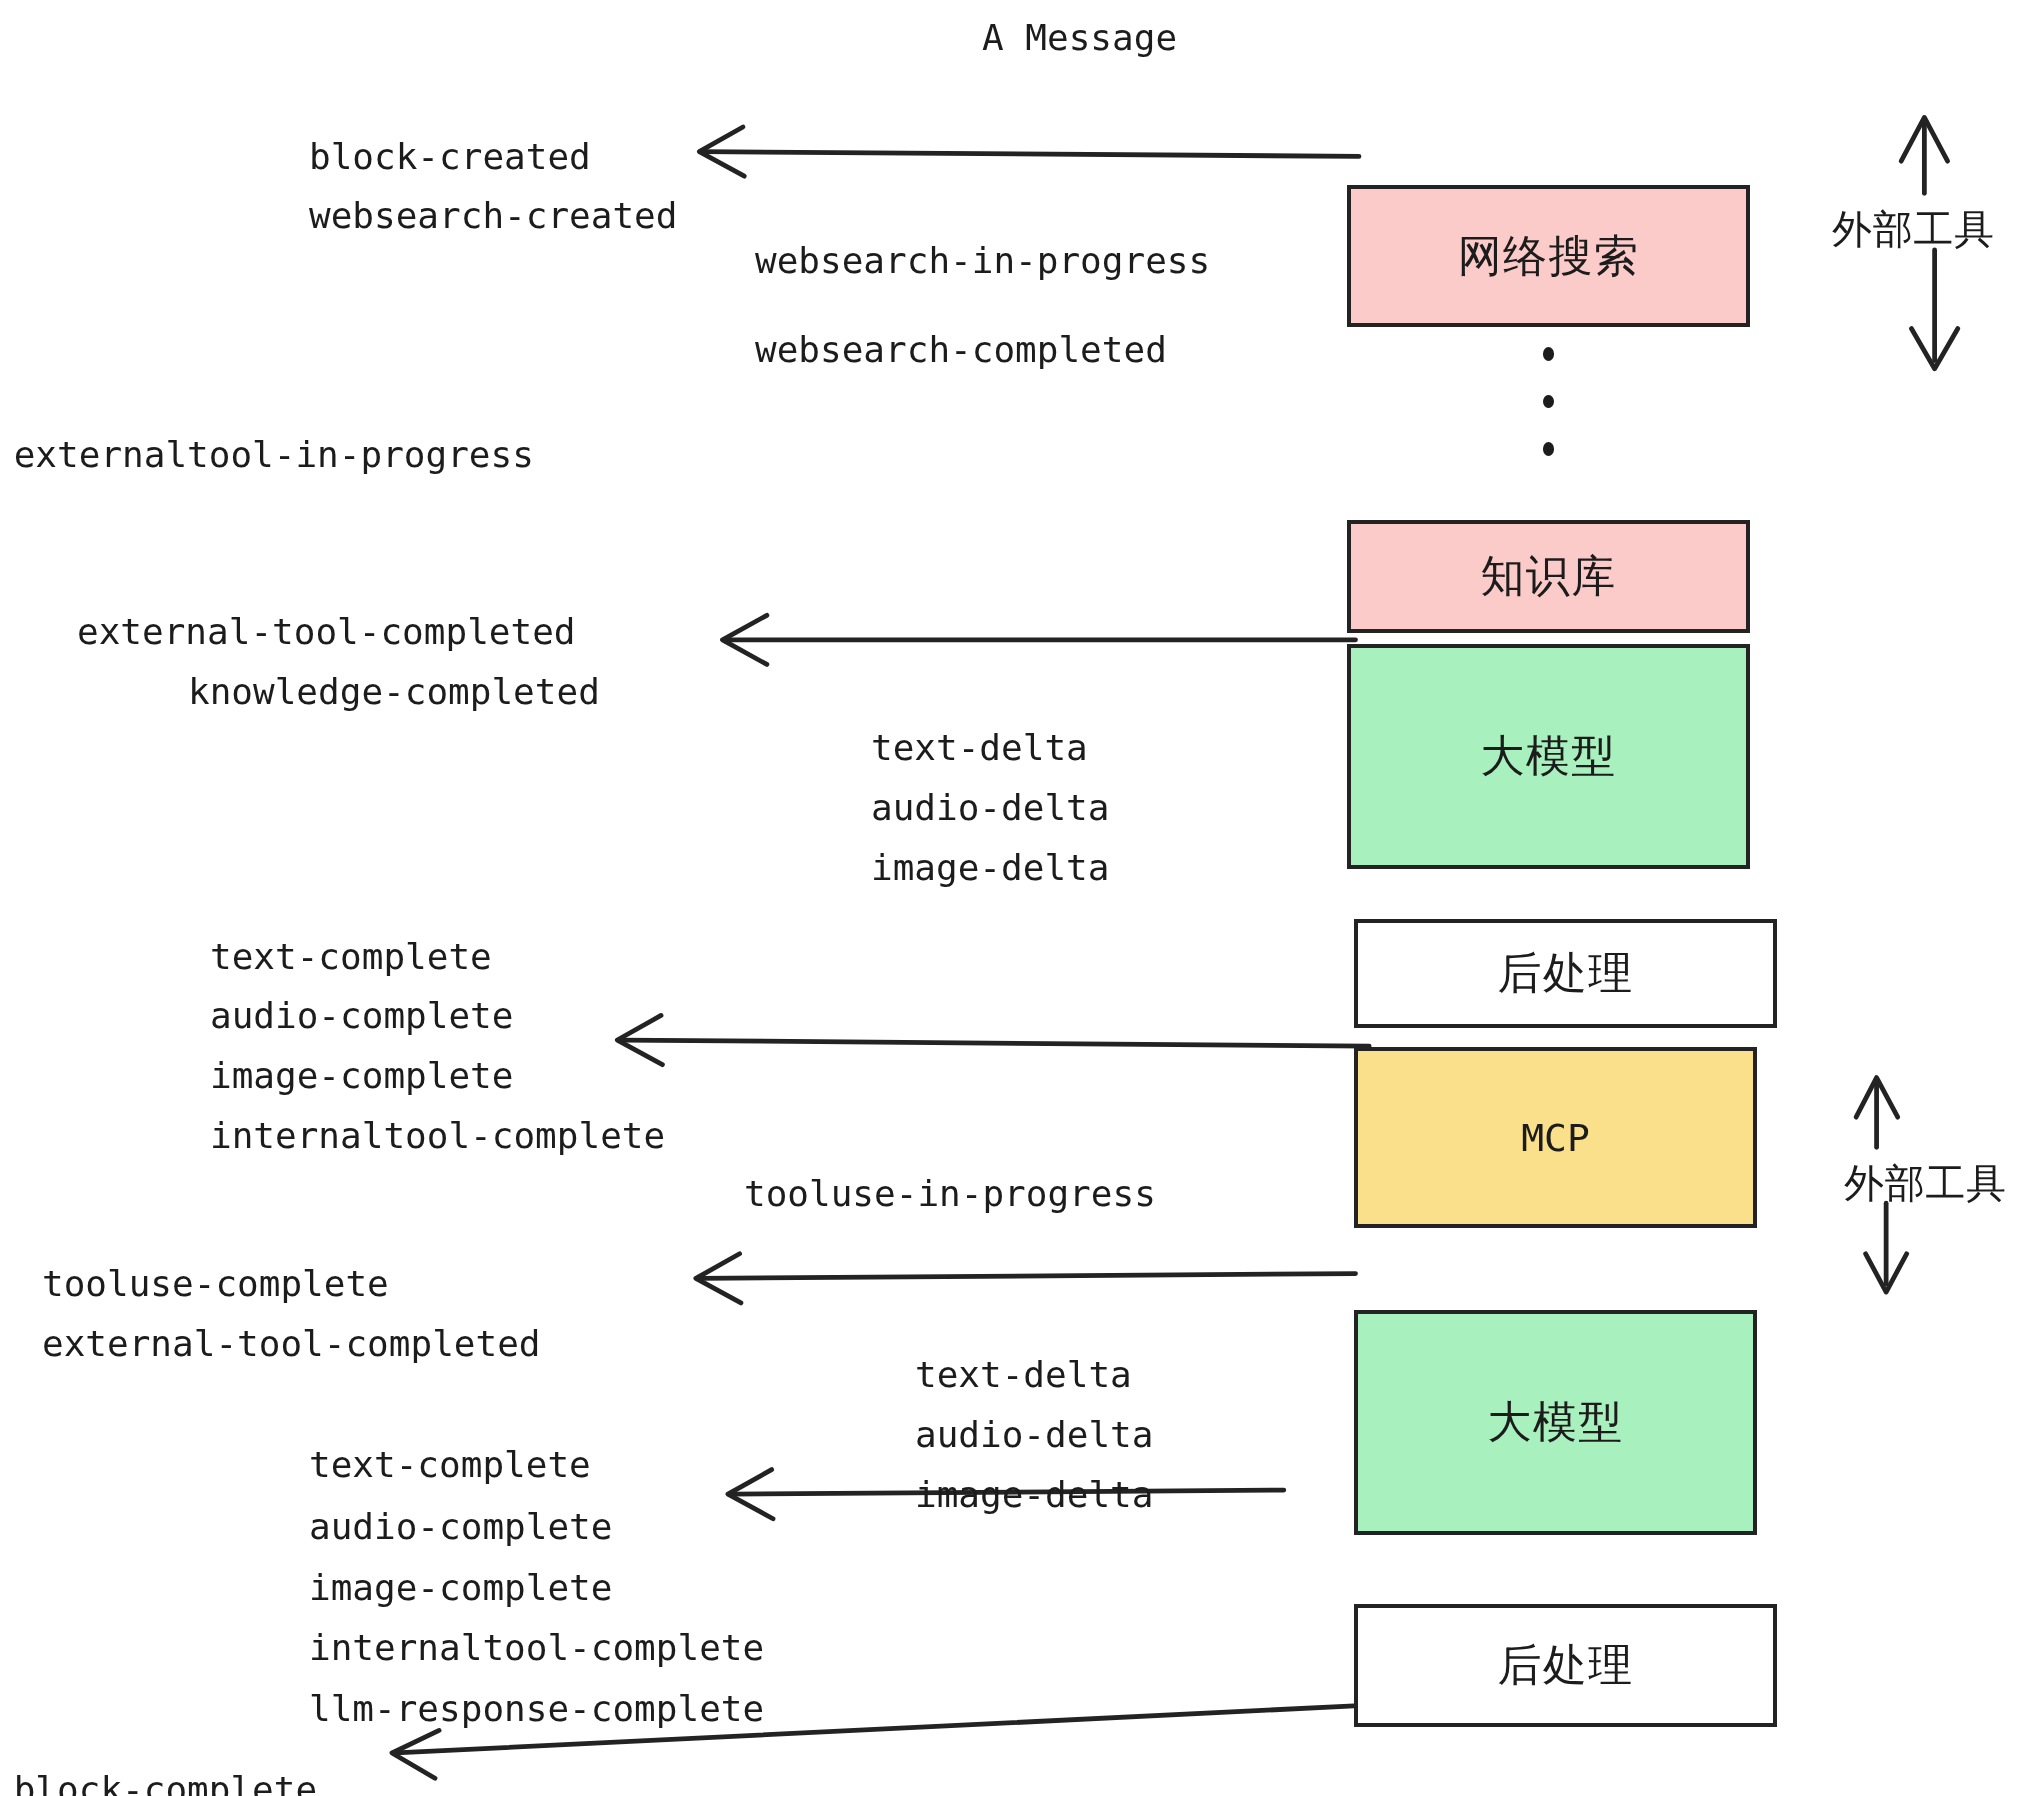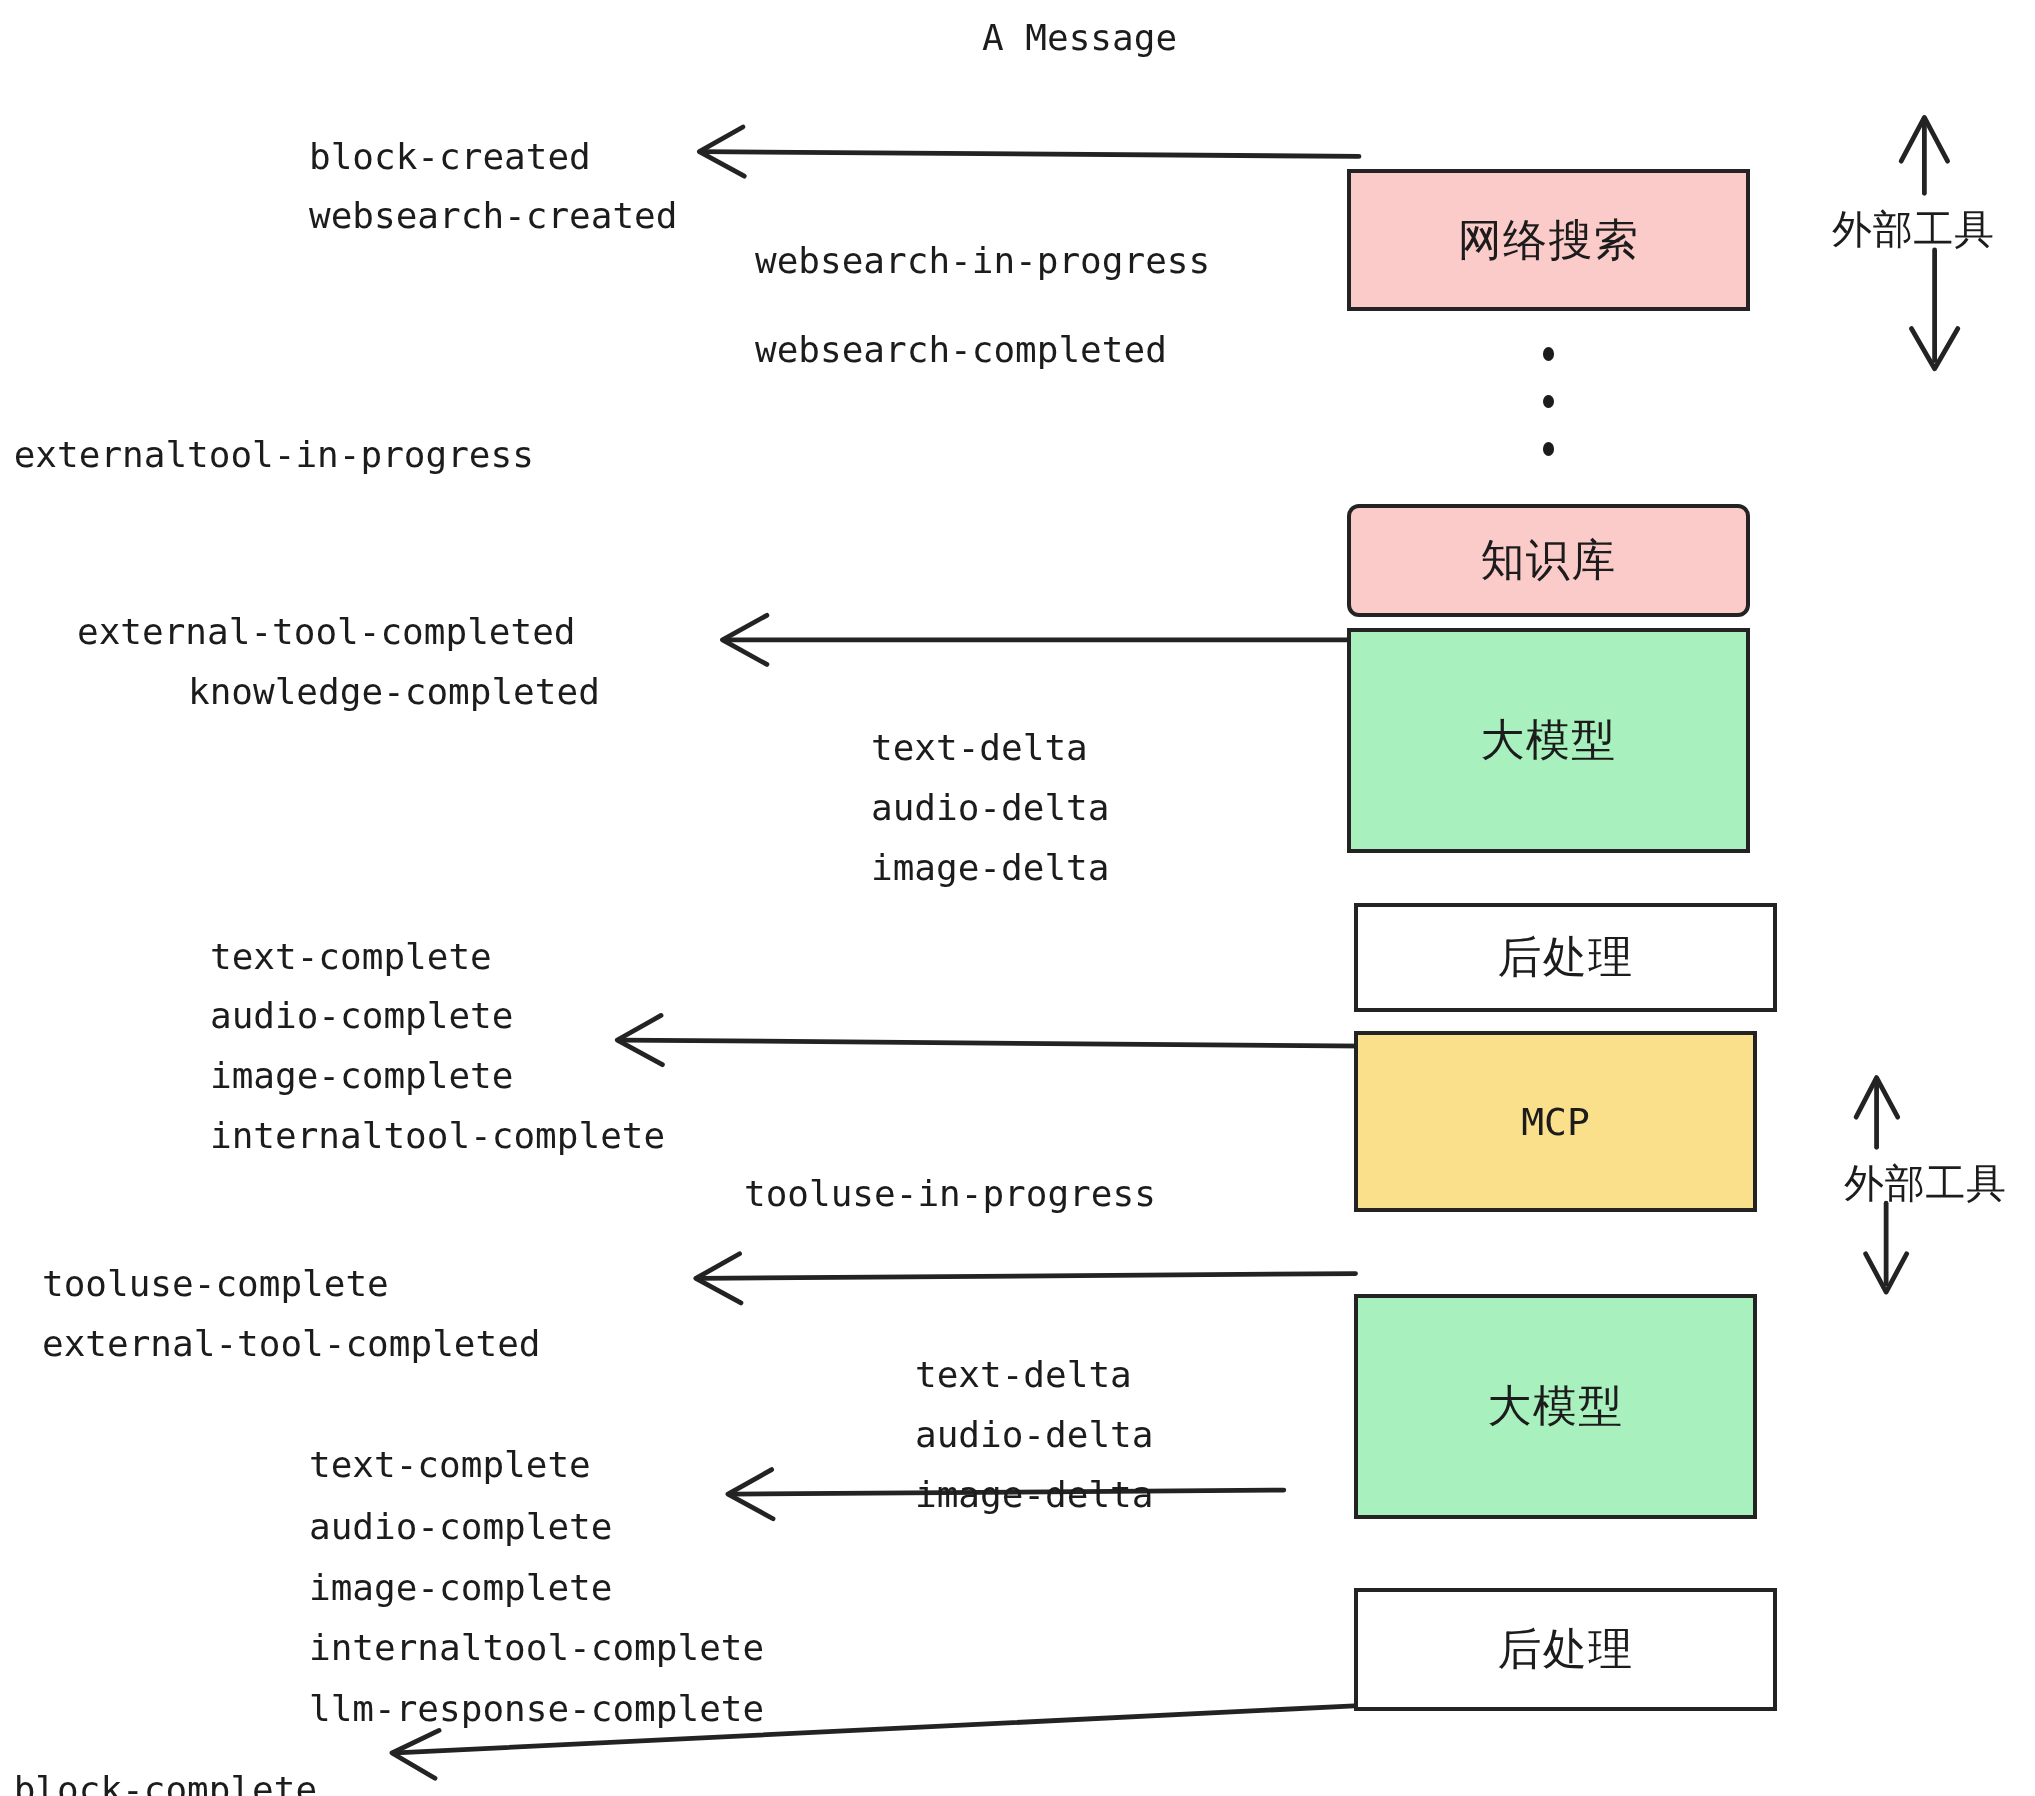--- a/index.html
+++ b/index.html
@@ -39,20 +39,21 @@
     position: absolute;
     box-sizing: border-box;
     border: 4.8px solid #232323;
     display: flex;
     align-items: center;
     justify-content: center;
     color: #1c1c1c;
     font-family: "DejaVu Sans", "Liberation Sans", sans-serif;
     font-size: 44px;
     letter-spacing: 1.4px;
+    margin-top: 16px;
   }
   .box.mono {
     font-family: "DejaVu Sans Mono", "Liberation Mono", monospace;
     font-size: 38px;
     letter-spacing: 0px;
   }
   
   .side-label {
     position: absolute;
     font-family: "DejaVu Sans", "Liberation Sans", sans-serif;
@@ -144,21 +145,21 @@
         <path d="M 2732 1836 L 2762 1892 L 2792 1836"></path>
       </g>
 
     </g>
   </svg>
 
   <div class="box" style="left:1347px; top:169px; width:403px; height:142px; background:#fbcbc9;">
     <span>网络搜索</span>
   </div>
 
-  <div class="box" style="left:1347px; top:504px; width:403px; height:113px; background:#fbcbc9;border-radius:12px;">
+  <div class="box" style="left:1347px; top:504px; width:403px; height:113px; background:#fbcbc9;">
     <span>知识库</span>
   </div>
 
   <div class="box" style="left:1347px; top:628px; width:403px; height:225px; background:#a8f0bd;">
     <span>大模型</span>
   </div>
 
   <div class="box" style="left:1354px; top:903px; width:423px; height:109px; background:#ffffff;">
     <span>后处理</span>
   </div>

